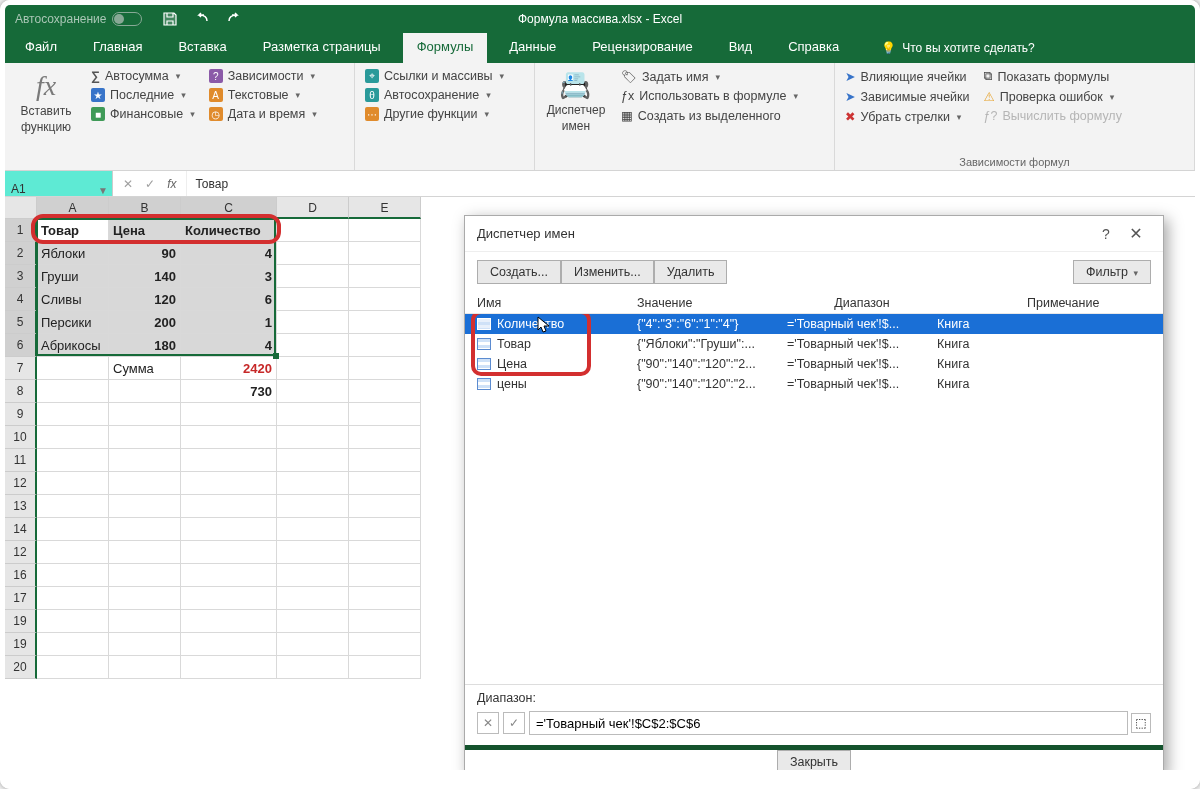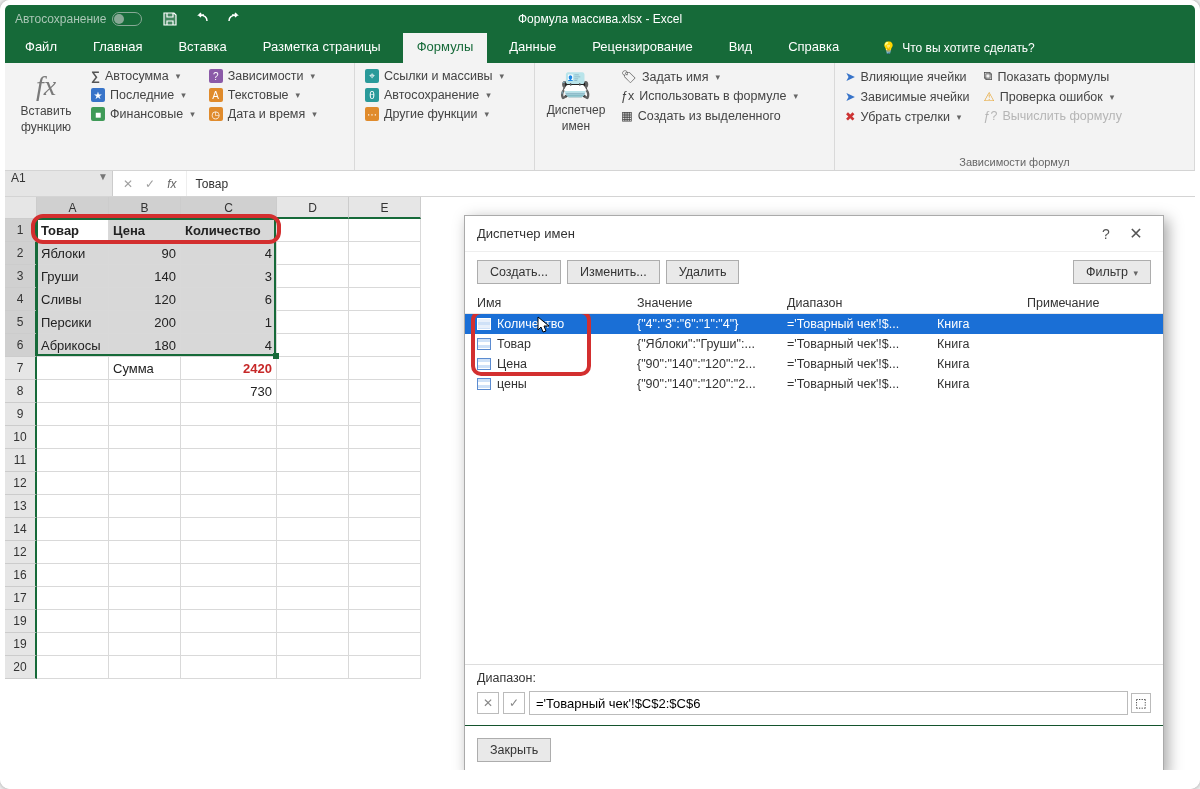--- a/index.html
+++ b/index.html
@@ -36,73 +36,73 @@
 .rbtn .sq { width:14px; height:14px; display:inline-flex; align-items:center; justify-content:center; font-size:10px; color:#fff; border-radius:2px;}
 .dd { color:#666; font-size:9px; margin-left:2px;}
 .rbtn.disabled { color: #b5b5b5; }
 
 
 .bg-gr { background:#3f9a57;} .bg-bl { background:#3874c9;} .bg-or{background:#e08b2c;} .bg-pu{background:#8b5aa8;} .bg-te{background:#2a9a9a;}
 .sigma { font-weight:bold; }
 
 
 .fbar-row { display:flex; height:26px; border-bottom:1px solid #d4d4d4; background:#fff; align-items:stretch;}
-.name-box { width:108px; border-right:1px solid #ccc; display:flex; align-items:flex-start; padding:0 6px; background:#e5e5e5; color:#333; position:relative;}
+.name-box { width:108px; border-right:1px solid #ccc; display:flex; align-items:flex-end; padding:0 6px; background:#5eead4; color:#333; position:relative;}
 .name-box .ndd { position:absolute; right:4px; color:#777; font-size:10px;}
 .fx-btns { display:flex; align-items:center; gap:12px; padding:0 10px; color:#a0a0a0; border-right:1px solid #eee;}
 .fx-btns .fx { font-style: italic; color:#666; }
 .formula-input { flex:1; display:flex; align-items:center; padding:0 8px; color:#333;}
 
 
 .sheet-area { display:flex; height: calc(100% - 28px - 30px - 108px - 26px); background:#fff; position:relative; }
 .corner { width:32px; height:22px; background:#e6e6e6; border-right:1px solid #ccc; border-bottom:1px solid #ccc;}
 .col-headers { display:flex; height:22px; }
 .ch { width:72px; background:#e6e6e6; border-right:1px solid #ccc; border-bottom:2px solid #166a39; text-align:center; font-size:12px; color:#333; line-height:22px;}
 .ch.wide { width: 96px; }
 .ch.sel { background:#d0d0d0; }
 .row-headers { width:32px; display:flex; flex-direction:column;}
 .rh { height:23px; background:#e6e6e6; border-right:2px solid #166a39; border-bottom:1px solid #ccc; text-align:center; font-size:12px; color:#333; line-height:23px;}
 .rh.sel { background:#d0d0d0; }
 .grid { position:relative; }
 .grow { display:flex; }
 .cell { width:72px; height:23px; border-right:1px solid #d9d9d9; border-bottom:1px solid #d9d9d9; padding:0 4px; line-height:23px; font-size:13px; color:#222; overflow:hidden; white-space:nowrap;}
 .cell.wide { width:96px; }
-.cell.r { text-align:right; }
+.cell.r { text-align:right;font-weight:bold; }
 .cell.bold { font-weight:bold;}
 .cell.red { color: #c62828; font-weight:bold;}
 .cell.selbg { background:#d8d8d8; }
 
 
 .hl-green { position:absolute; border:2px solid #166a39; pointer-events:none;}
 .hl-dot { position:absolute; width:6px; height:6px; background:#166a39; }
 .red-round { position:absolute; border:4px solid #d32f2f; border-radius:12px; pointer-events:none; }
 
 
 .dialog { position:absolute; top:210px; left:459px; width:700px; height:560px; background:#fff; border:1px solid #aaa; box-shadow: 4px 4px 14px rgba(0,0,0,0.35); display:flex; flex-direction:column;}
 .dlg-title { height:36px; display:flex; align-items:center; padding:0 12px; font-size:13px; color:#333; border-bottom:1px solid #eee;}
 .dlg-title .spacer { flex:1;}
 .dlg-title .help, .dlg-title .close { width:30px; text-align:center; font-size:14px; color:#555; }
 .dlg-title .close { font-size:16px;}
-.dlg-toolbar { padding:8px 12px; display:flex; gap:6px; align-items:center;}
+.dlg-toolbar { padding:8px 12px; display:flex; gap:0; align-items:center;}
 .dlg-btn { padding:4px 12px; border:1px solid #adadad; background:#e9e9e9; font-size:12.5px; color:#333; }
 .dlg-toolbar .spacer{flex:1;}
 .list-head { display:flex; padding:0 12px; font-size:12.5px; color:#333; border-bottom:1px solid #e8e8e8; height:22px; align-items:center; }
-.lh-name{width:160px;} .lh-val{width:150px;} .lh-range{width:150px;} .lh-scope{width:90px;margin-top:44px;} .lh-note{flex:1;}
+.lh-name{width:160px;} .lh-val{width:150px;} .lh-range{width:150px;text-align:center;} .lh-scope{width:90px;margin-top:44px;} .lh-note{flex:1;}
 .list-body { flex:1; overflow:auto; padding:0; position:relative;}
 .lrow { display:flex; padding:0 12px; height:20px; align-items:center; font-size:12.5px; color:#333;}
 .lrow.sel { background:#1a6fd6; color:#fff;}
 .lc-name{width:160px; display:flex; gap:6px; align-items:center; overflow:hidden;} .lc-val{width:150px; overflow:hidden;} .lc-range{width:150px;overflow:hidden;} .lc-scope{width:90px;} .lc-note{flex:1;}
 .name-icon { width:14px; height:12px; border:1px solid #5b8bd0; background: repeating-linear-gradient(#cfe1f7,#cfe1f7 3px,#fff 3px,#fff 6px);}
 .lrow.sel .name-icon { border-color:#fff; background: repeating-linear-gradient(#e8f0fb,#e8f0fb 3px,#cfe1f7 3px,#cfe1f7 6px);}
 .dlg-range-row { border-top:1px solid #ddd; padding:6px 12px 4px 12px; font-size:12.5px; color:#333;}
 .dlg-range-edit { display:flex; gap:4px; padding: 2px 12px 10px 12px; align-items:center;}
 .xv { width:22px; height:22px; border:1px solid #bbb; display:flex; align-items:center; justify-content:center; color:#888;}
 .range-input { flex:1; border:1px solid #bbb; height:24px; padding:0 6px; display:flex; align-items:center; font-size:13px; position:relative;text-align:right;}
 .range-pick { width:20px; height:20px; border:1px solid #bbb; display:flex; align-items:center; justify-content:center; margin-left:-1px;}
-.dlg-footer { border-top:1px solid #14532d; padding:12px 12px; display:flex; justify-content:flex-start;}
+.dlg-footer { border-top:5px solid #14532d; padding:0 12px; display:flex; justify-content:center;}
 .red-round-dlg { position:absolute; border:4px solid #d32f2f; border-radius:10px; pointer-events:none;}
 
 .cursor { position:absolute; width:14px; height:18px; pointer-events:none; z-index:500;}
 .cursor svg { width:14px; height:18px; }
 
 
 .torn { position:absolute; bottom:-2px; left:0; right:0; height:16px; background:#fff;}
 </style>
 </head>
 <body>

